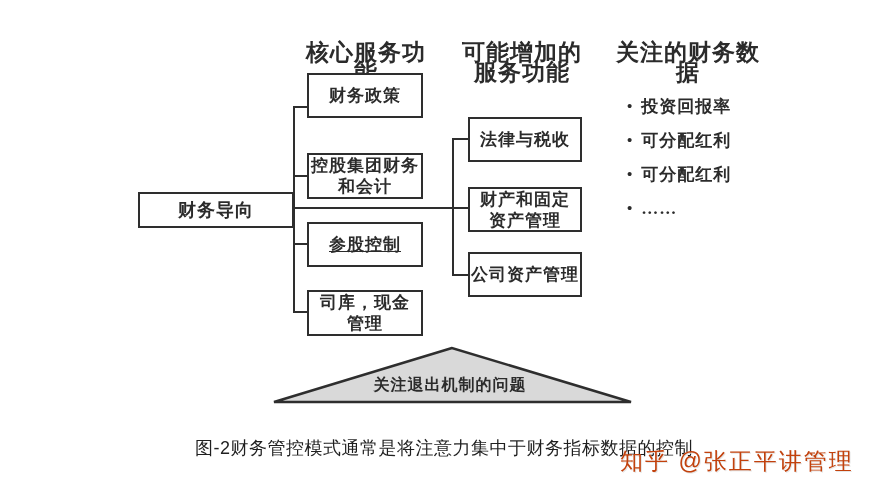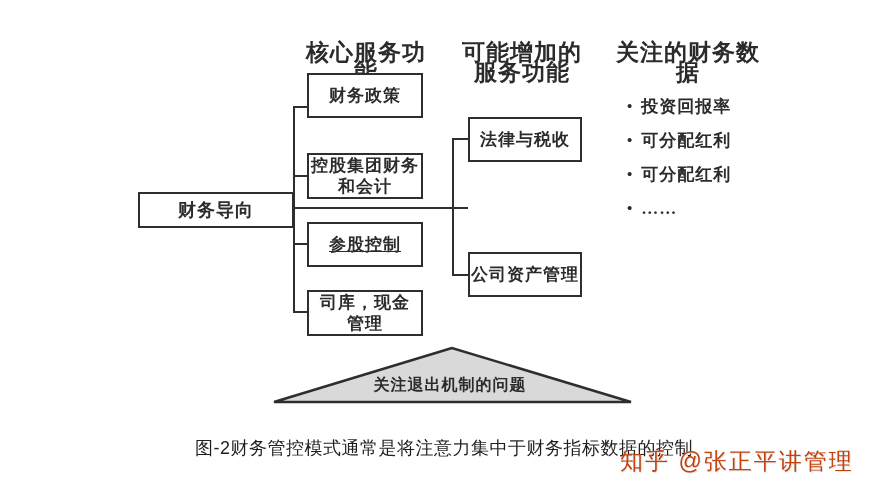--- a/index.html
+++ b/index.html
@@ -134,20 +134,22 @@
   <div class="dbox fig-text box-root">财务导向</div>
 
   <div class="dbox fig-text c1 c1-b1">财务政策</div>
   <div class="dbox fig-text c1 c1-b2">控股集团财务
 和会计</div>
   <div class="dbox fig-text c1 c1-b3">参股控制</div>
   <div class="dbox fig-text c1 c1-b4">司库，现金
 管理</div>
 
   <div class="dbox fig-text c2 c2-b1">法律与税收</div>
+  <div class="dbox fig-text c2 c2-b2">财产和固定
+资产管理</div>
   <div class="dbox fig-text c2 c2-b3">公司资产管理</div>
 
   <ul class="watch-list fig-text">
     <li>
       <span class="bullet">•</span>
       <span>投资回报率</span>
     </li>
     <li>
       <span class="bullet">•</span>
       <span>可分配红利</span>

